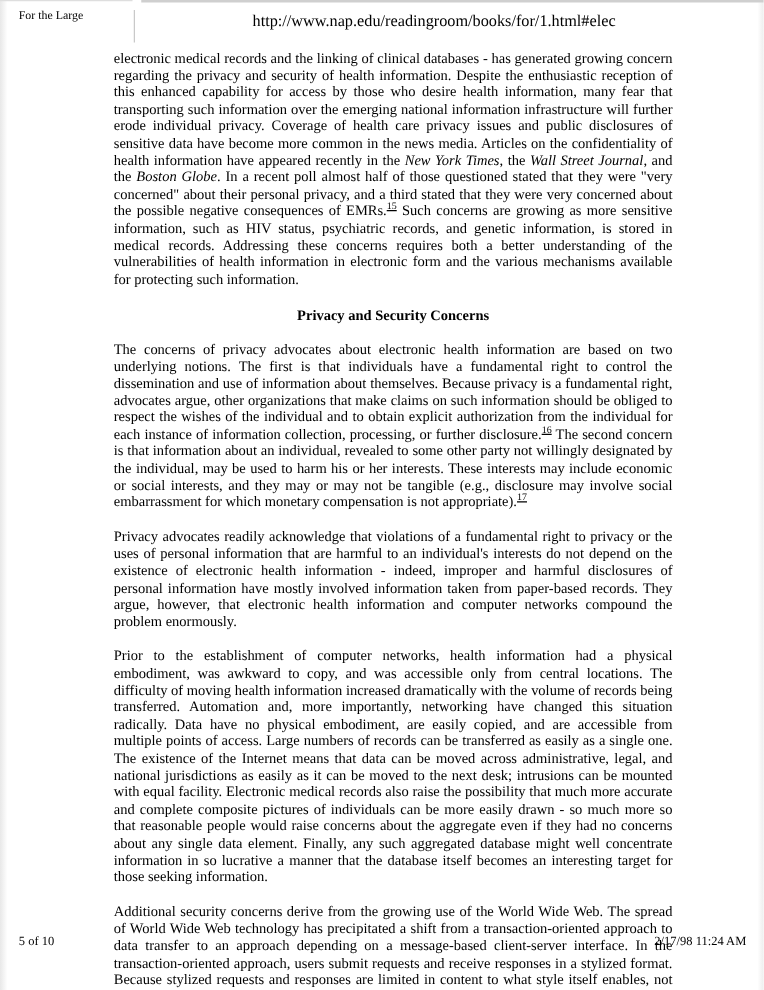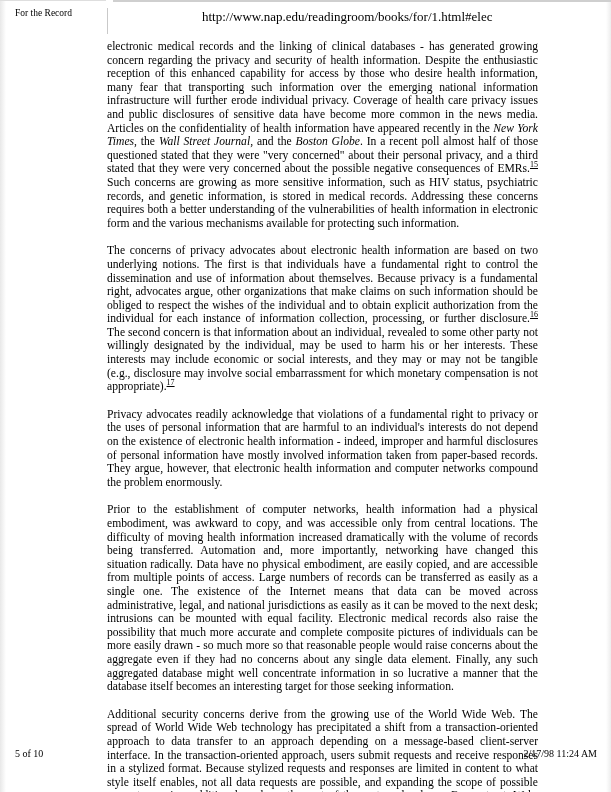--- a/index.html
+++ b/index.html
@@ -57,21 +57,21 @@
     height: 26px;
     background: #c9c9c9;
   }
   .content {
     position: absolute;
     left: 91px;
     top: 40px;
     width: 447px;
   }
   p.body {
-    margin: 0 0 14px 16px;
+    margin: 0 0 14px 0;
     font-size: 11.6px;
     line-height: 13.6px;
     text-align: justify;
     text-justify: inter-word;
     hyphens: none;
   }
   p.body.tight {
     margin-bottom: 0;
   }
   .sec-head {
@@ -127,28 +127,29 @@
 <div class="page">
 
   <div class="edge-shade-left"></div>
   <div class="edge-shade-right"></div>
 
   <div class="scan-line" style="left:113px; top:0px; width:498px; height:2px;"></div>
   <div class="scan-line" style="left:0px; top:0px; width:106px; height:1px; background:#dedede;"></div>
 
   <div class="header">
     <div class="vrule"></div>
-    <div class="header-left">For the Record</div>
+    <div class="header-left">For the Large</div>
     <div class="header-right">http://www.nap.edu/readingroom/books/for/1.html#elec</div>
   </div>
 
   <div class="content">
 
     <p class="body"><span>electronic medical records and the linking of clinical databases - has generated growing concern regarding the privacy and security of health information. Despite the enthusiastic reception of this enhanced capability for access by those who desire health information, many fear that transporting such information over the emerging national information infrastructure will further erode individual privacy. Coverage of health care privacy issues and public disclosures of sensitive data have become more common in the news media. Articles on the confidentiality of health information have appeared recently in the </span><i>New York Times</i><span>, the </span><i>Wall Street Journal</i><span>, and the </span><i>Boston Globe</i><span>. In a recent poll almost half of those questioned stated that they were "very concerned" about their personal privacy, and a third stated that they were very concerned about the possible negative consequences of EMRs.</span><sup class="fn">15</sup><span> Such concerns are growing as more sensitive information, such as HIV status, psychiatric records, and genetic information, is stored in medical records. Addressing these concerns requires both a better understanding of the vulnerabilities of health information in electronic form and the various mechanisms available for protecting such information.</span></p>
 
+    <div class="sec-head">Privacy and Security Concerns</div>
 
     <p class="body"><span>The concerns of privacy advocates about electronic health information are based on two underlying notions. The first is that individuals have a fundamental right to control the dissemination and use of information about themselves. Because privacy is a fundamental right, advocates argue, other organizations that make claims on such information should be obliged to respect the wishes of the individual and to obtain explicit authorization from the individual for each instance of information collection, processing, or further disclosure.</span><sup class="fn">16</sup><span> The second concern is that information about an individual, revealed to some other party not willingly designated by the individual, may be used to harm his or her interests. These interests may include economic or social interests, and they may or may not be tangible (e.g., disclosure may involve social embarrassment for which monetary compensation is not appropriate).</span><sup class="fn">17</sup></p>
 
     <p class="body">Privacy advocates readily acknowledge that violations of a fundamental right to privacy or the uses of personal information that are harmful to an individual's interests do not depend on the existence of electronic health information - indeed, improper and harmful disclosures of personal information have mostly involved information taken from paper-based records. They argue, however, that electronic health information and computer networks compound the problem enormously.</p>
 
     <p class="body">Prior to the establishment of computer networks, health information had a physical embodiment, was awkward to copy, and was accessible only from central locations. The difficulty of moving health information increased dramatically with the volume of records being transferred. Automation and, more importantly, networking have changed this situation radically. Data have no physical embodiment, are easily copied, and are accessible from multiple points of access. Large numbers of records can be transferred as easily as a single one. The existence of the Internet means that data can be moved across administrative, legal, and national jurisdictions as easily as it can be moved to the next desk; intrusions can be mounted with equal facility. Electronic medical records also raise the possibility that much more accurate and complete composite pictures of individuals can be more easily drawn - so much more so that reasonable people would raise concerns about the aggregate even if they had no concerns about any single data element. Finally, any such aggregated database might well concentrate information in so lucrative a manner that the database itself becomes an interesting target for those seeking information.</p>
 
     <p class="body tight">Additional security concerns derive from the growing use of the World Wide Web. The spread of World Wide Web technology has precipitated a shift from a transaction-oriented approach to data transfer to an approach depending on a message-based client-server interface. In the transaction-oriented approach, users submit requests and receive responses in a stylized format. Because stylized requests and responses are limited in content to what style itself enables, not all data requests are possible, and expanding the scope of possible requests requires additional work on the part of the system developer. By contrast, Web-based interfaces are usually developed with tools that are intended to facilitate and improve system responsiveness to arbitrary user requests,</p>
 
   </div>

